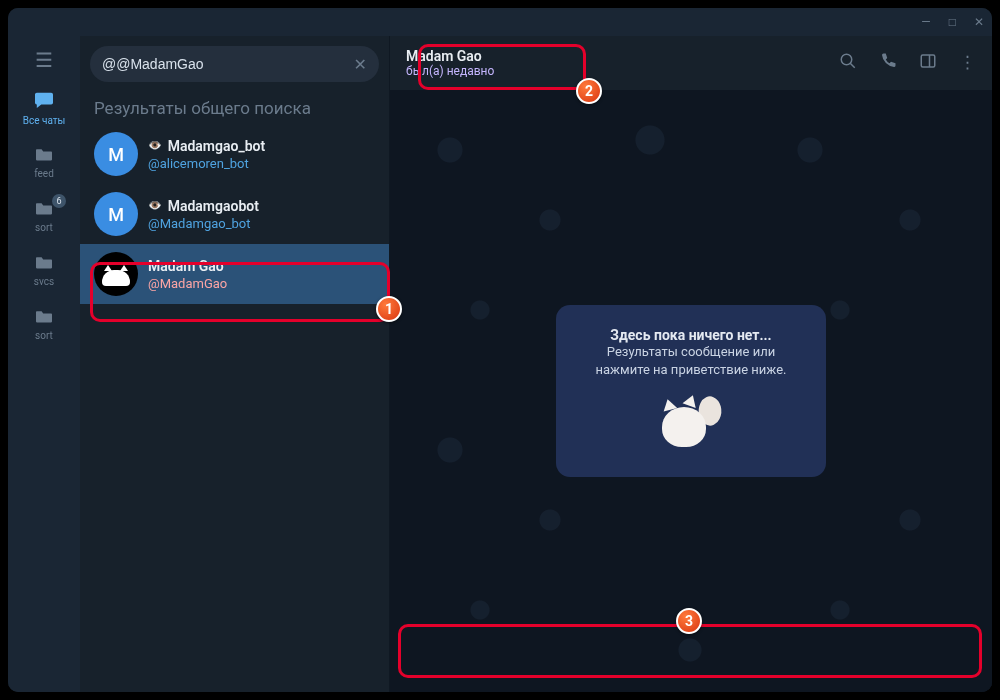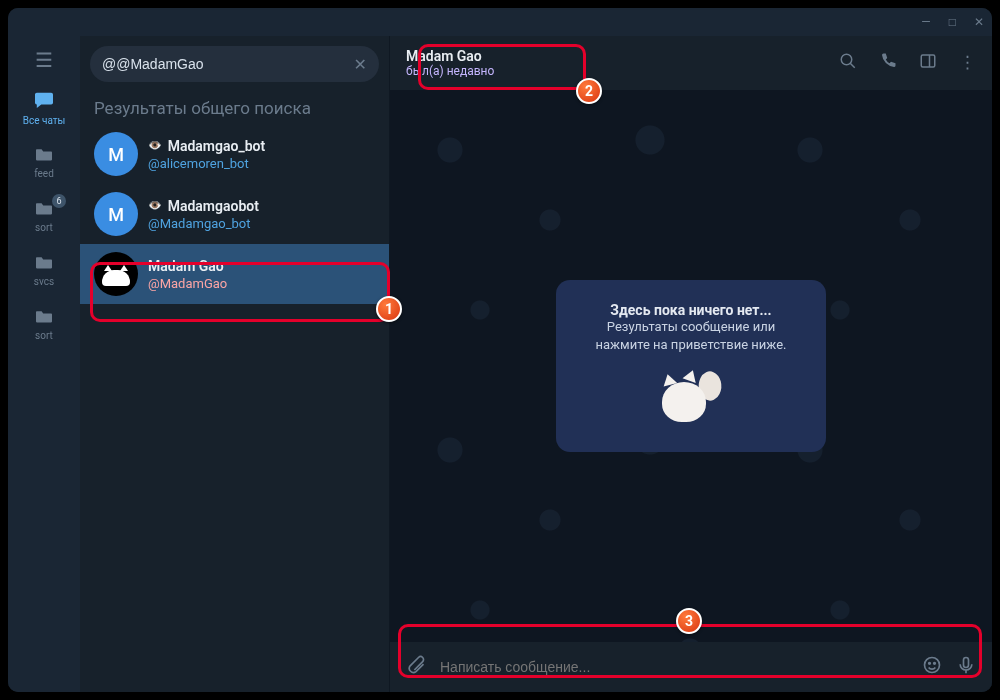--- a/index.html
+++ b/index.html
@@ -419,43 +419,20 @@
           <div class="es">Результаты сообщение или нажмите на приветствие ниже.</div>
           <div class="sticker">
             <div class="wing"></div>
               <div class="ear1"></div>
               <div class="ear2"></div>
               <div class="body"></div>
           </div>
         </div>
       </div>
 
-      <div class="input-row">
-        <span class="inp-icon">
-          <svg width="20" height="20" viewBox="0 0 24 24" fill="none" stroke="currentColor" stroke-width="2">
-              <path d="M21 11l-9 9a5 5 0 0 1-7-7l10-10a3 3 0 0 1 5 5L10 18"></path>
-            </svg>
-        </span>
-        <input placeholder="Написать сообщение..." style="">
-        <span class="inp-icon">
-          <svg width="20" height="20" viewBox="0 0 24 24" fill="none" stroke="currentColor" stroke-width="2">
-              <circle cx="12" cy="12" r="9"></circle>
-              <circle cx="9" cy="10" r="1" fill="currentColor"></circle>
-              <circle cx="15" cy="10" r="1" fill="currentColor"></circle>
-              <path d="M8 15c1 1.5 3 2 4 2s3-.5 4-2"></path>
-            </svg>
-        </span>
-        <span class="inp-icon">
-          <svg width="20" height="20" viewBox="0 0 24 24" fill="none" stroke="currentColor" stroke-width="2">
-              <rect x="9" y="3" width="6" height="12" rx="3"></rect>
-              <path d="M5 11a7 7 0 0 0 14 0"></path>
-              <line x1="12" y1="18" x2="12" y2="22"></line>
-            </svg>
-        </span>
-      </div>
     </div>
 
   </div>
 
   <div class="anno" style="left:82px; top:254px; width:300px; height:60px;"></div>
   <div class="anno-badge" style="left:368px; top:288px;">1</div>
 
   <div class="anno" style="left:410px; top:36px; width:168px; height:46px;"></div>
   <div class="anno-badge" style="left:568px; top:70px;">2</div>
 

